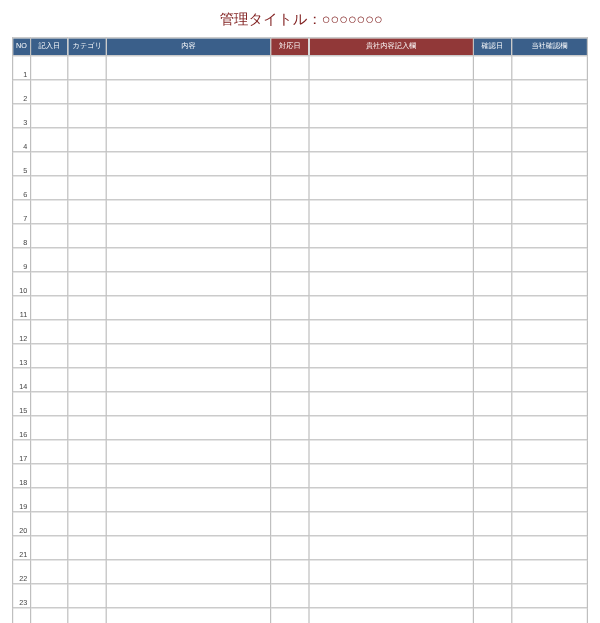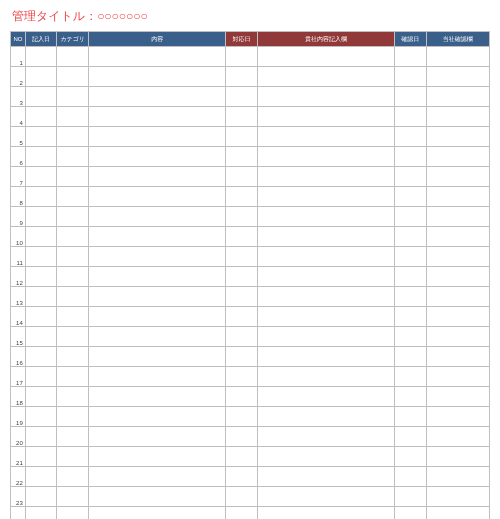--- a/index.html
+++ b/index.html
@@ -7,21 +7,22 @@
     margin: 0;
     padding: 8px 10px;
     font-family: "Meiryo", "Hiragino Sans", sans-serif;
     background: #fff;
     color: #333;
     width: 500px;
   }
   .title {
     font-size: 12px;
     margin: 0 0 6px 2px;
-    color: #ef4444;
+    color: #7f1d1d;
+    text-align: center;
   }
   table {
     border-collapse: collapse;
     width: 480px;
     table-layout: fixed;
   }
   th, td {
     border: 1px solid #bfbfbf;
     font-size: 6px;
     padding: 0;

